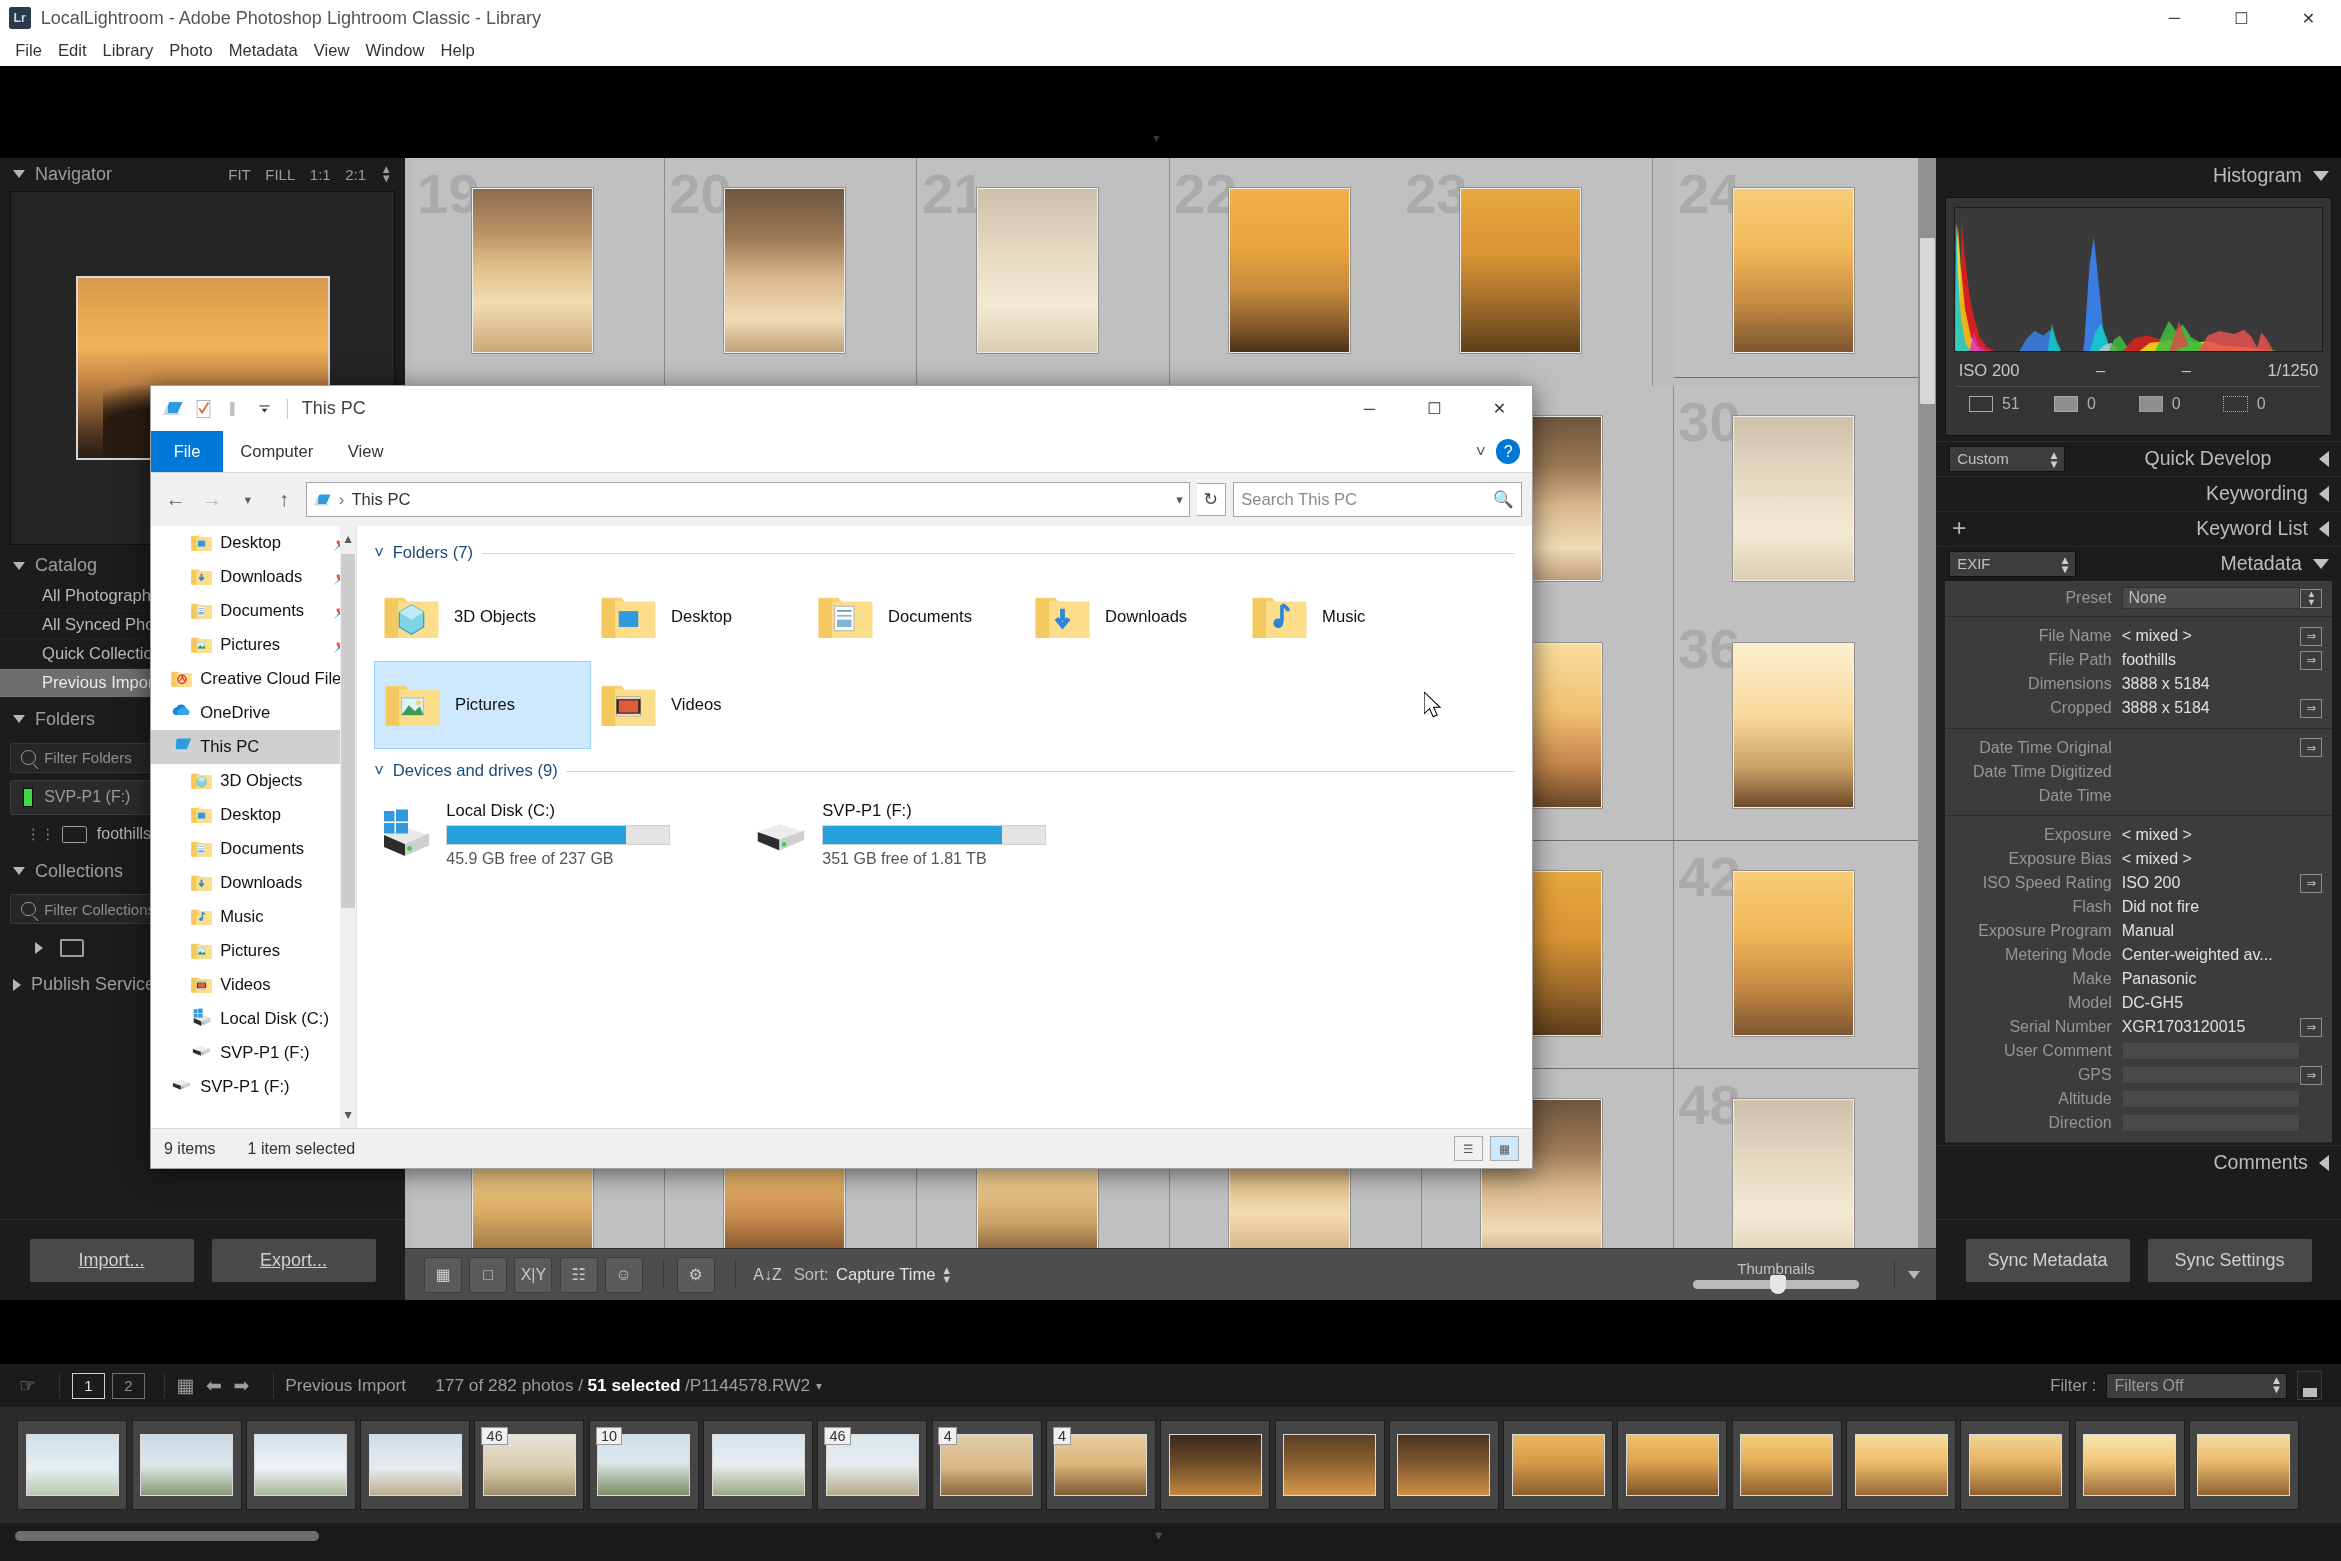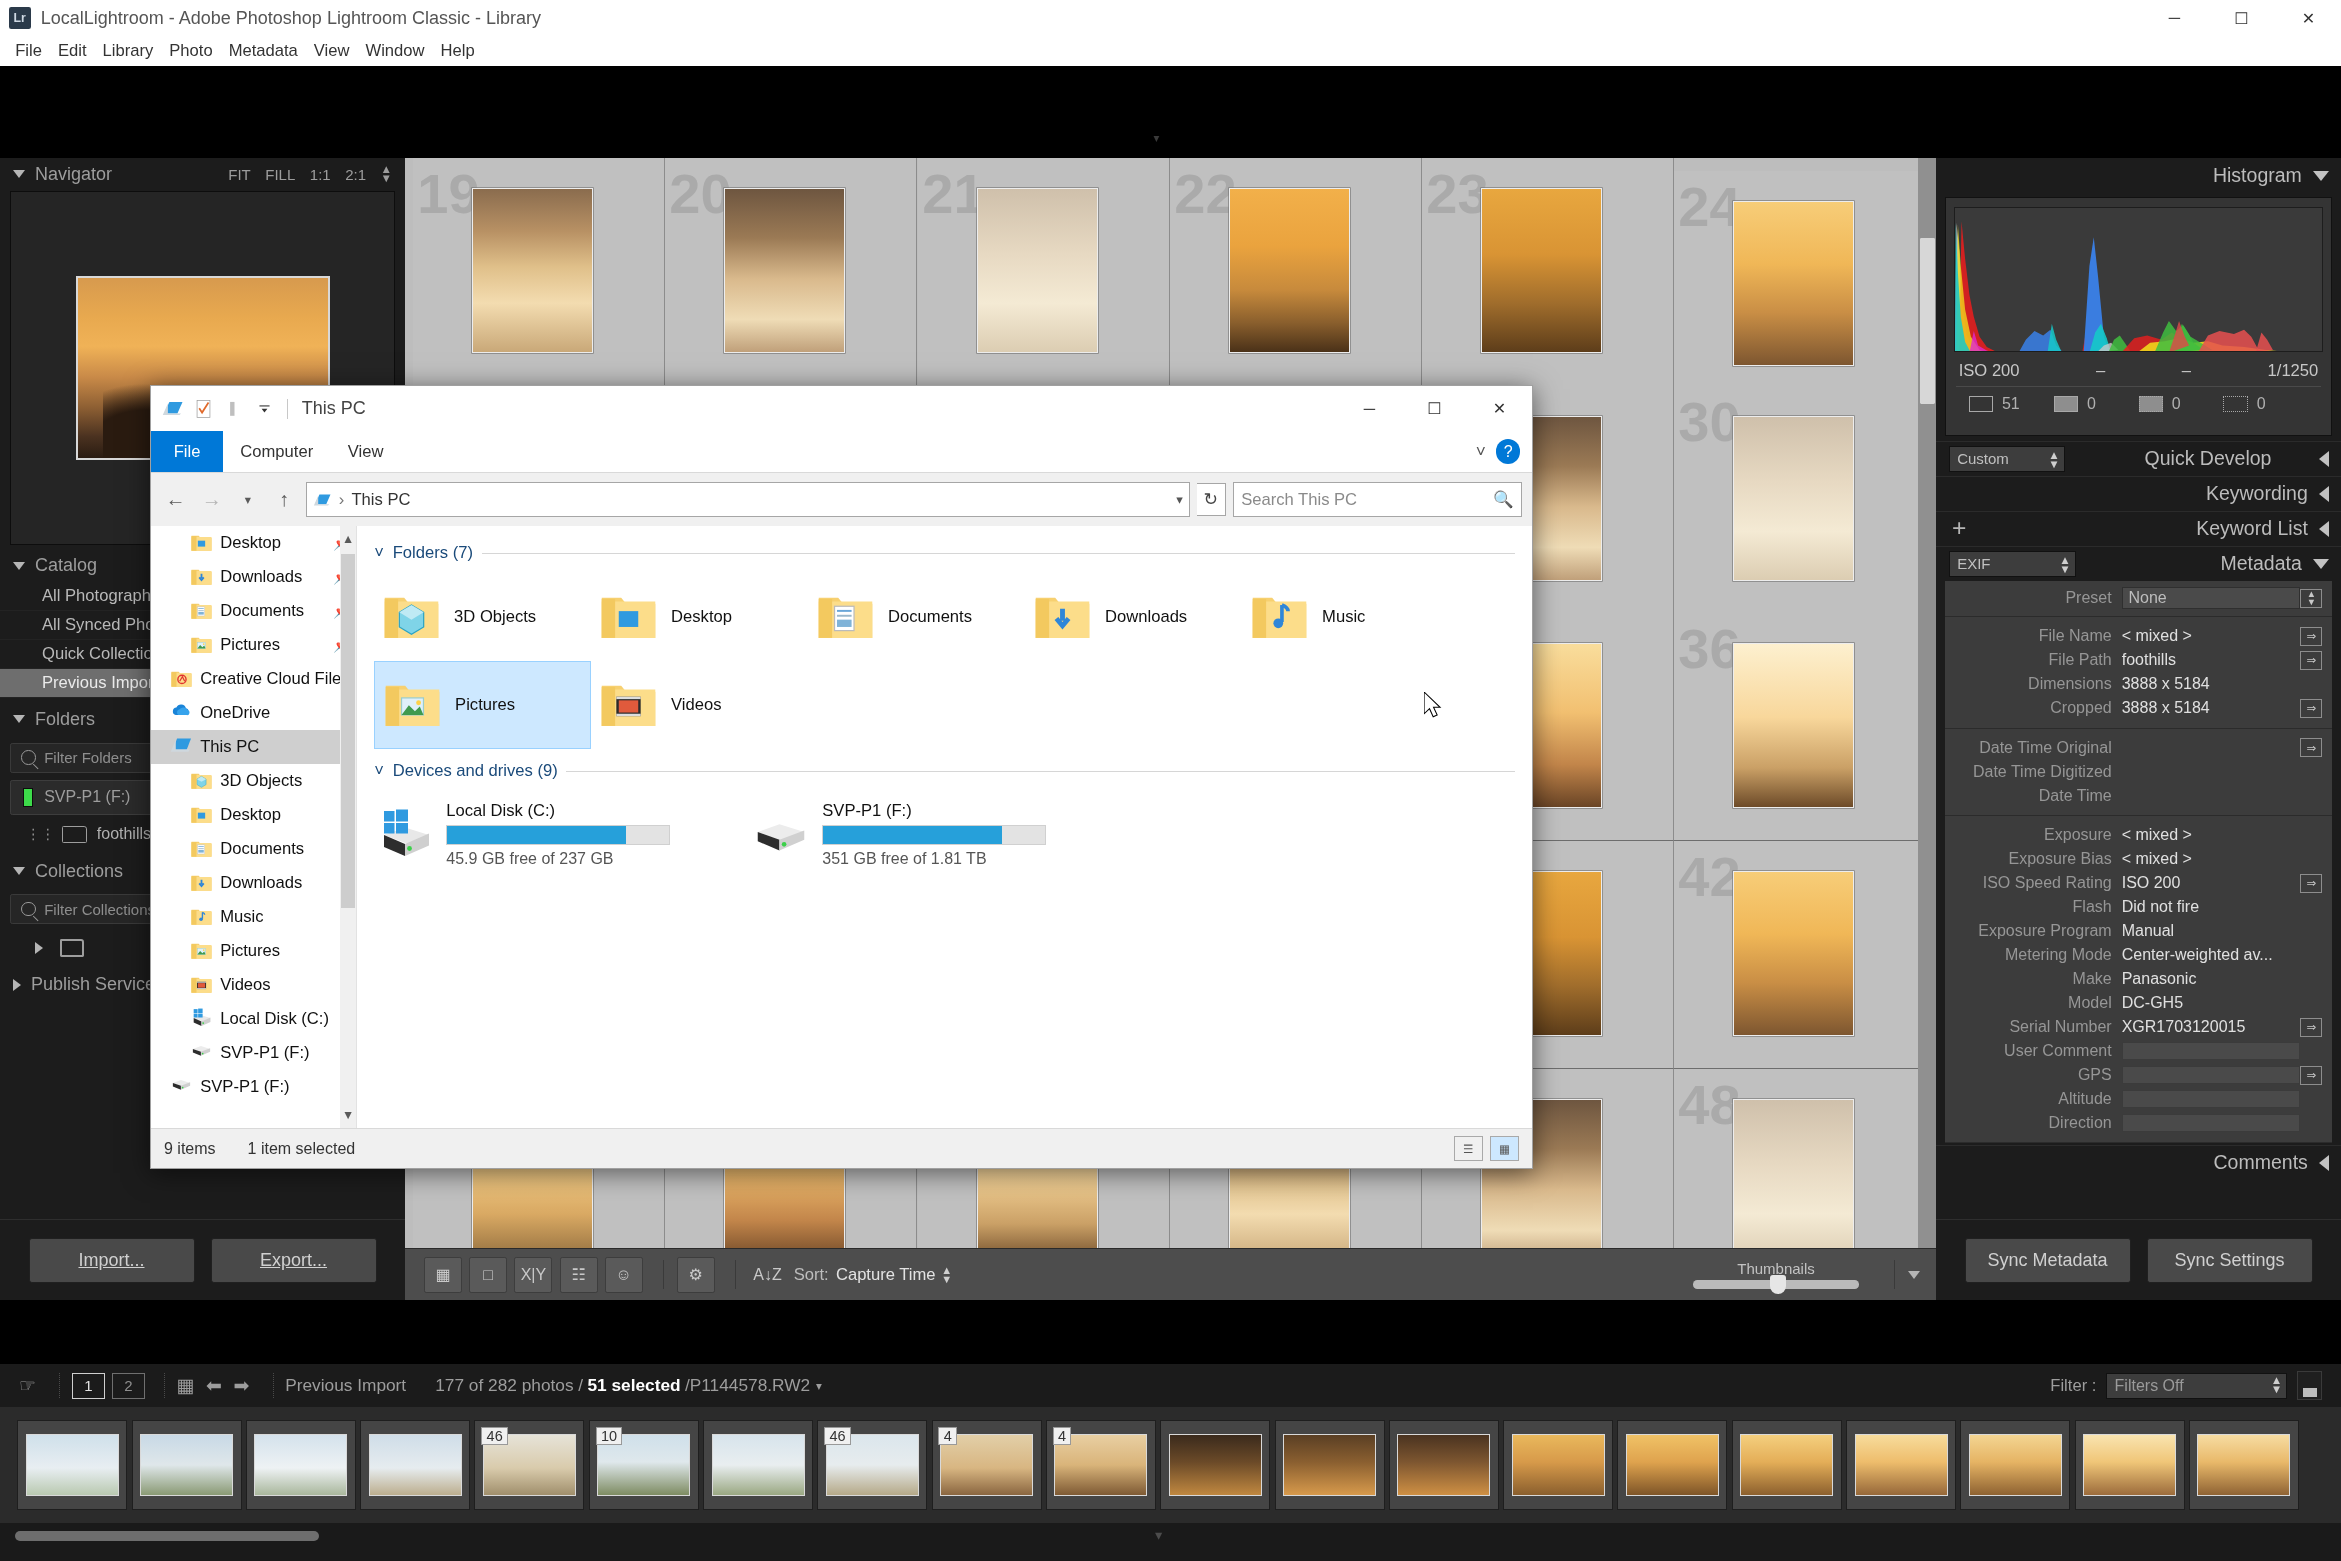--- a/index.html
+++ b/index.html
@@ -294,25 +294,25 @@
         <div class="gthumb" style="left: 59px; top: 30px; width: 121px; height: 165px; background: linear-gradient(rgb(110, 86, 64), rgb(155, 122, 85) 30%, rgb(217, 185, 140) 55%, rgb(239, 220, 182) 80%, rgb(192, 160, 122) 100%);"></div>
       </div>
       <div class="gcell" style="left: 505px; top: 0px; width: 252px; height: 228px;">
         <div class="gnum">21</div>
         <div class="gthumb" style="left: 59px; top: 30px; width: 121px; height: 165px; background: linear-gradient(rgb(207, 192, 171), rgb(231, 217, 194) 40%, rgb(244, 234, 212) 70%, rgb(220, 205, 178) 100%);"></div>
       </div>
       <div class="gcell" style="left: 757px; top: 0px; width: 252px; height: 228px;">
         <div class="gnum">22</div>
         <div class="gthumb" style="left: 59px; top: 30px; width: 121px; height: 165px; background: linear-gradient(rgb(242, 176, 74), rgb(234, 163, 62) 35%, rgb(199, 138, 60) 62%, rgb(138, 95, 45) 82%, rgb(74, 49, 24) 100%);"></div>
       </div>
-      <div class="gcell" style="left: 1009px; top: 0px; width: 252px; height: 256px;">
+      <div class="gcell" style="left: 988px; top: 0px; width: 252px; height: 256px;">
         <div class="gnum">23</div>
         <div class="gthumb" style="left: 59px; top: 30px; width: 121px; height: 165px; background: linear-gradient(rgb(232, 167, 63), rgb(217, 148, 52) 40%, rgb(160, 109, 44) 70%, rgb(93, 61, 26) 100%);"></div>
       </div>
-      <div class="gcell" style="left: 1261px; top: 13px; width: 252px; height: 220px;">
+      <div class="gcell" style="left: 1261px; top: 0px; width: 252px; height: 220px;">
         <div class="gnum">24</div>
         <div class="gthumb" style="left: 59px; top: 30px; width: 121px; height: 165px; background: linear-gradient(rgb(247, 205, 120), rgb(240, 183, 87) 38%, rgb(201, 142, 69) 68%, rgb(125, 86, 48) 100%);"></div>
       </div>
       <div class="gcell" style="left: 0px; top: 228px; width: 252px; height: 228px;">
         <div class="gnum">25</div>
         <div class="gthumb" style="left: 59px; top: 30px; width: 121px; height: 165px; background: linear-gradient(rgb(251, 231, 184), rgb(246, 208, 138) 40%, rgb(217, 169, 99) 70%, rgb(141, 106, 60) 100%);"></div>
       </div>
       <div class="gcell" style="left: 252px; top: 228px; width: 252px; height: 228px;">
         <div class="gnum">26</div>
         <div class="gthumb" style="left: 59px; top: 30px; width: 121px; height: 165px; background: linear-gradient(rgb(249, 221, 156), rgb(242, 192, 113) 42%, rgb(194, 133, 74) 74%, rgb(106, 69, 38) 100%);"></div>

